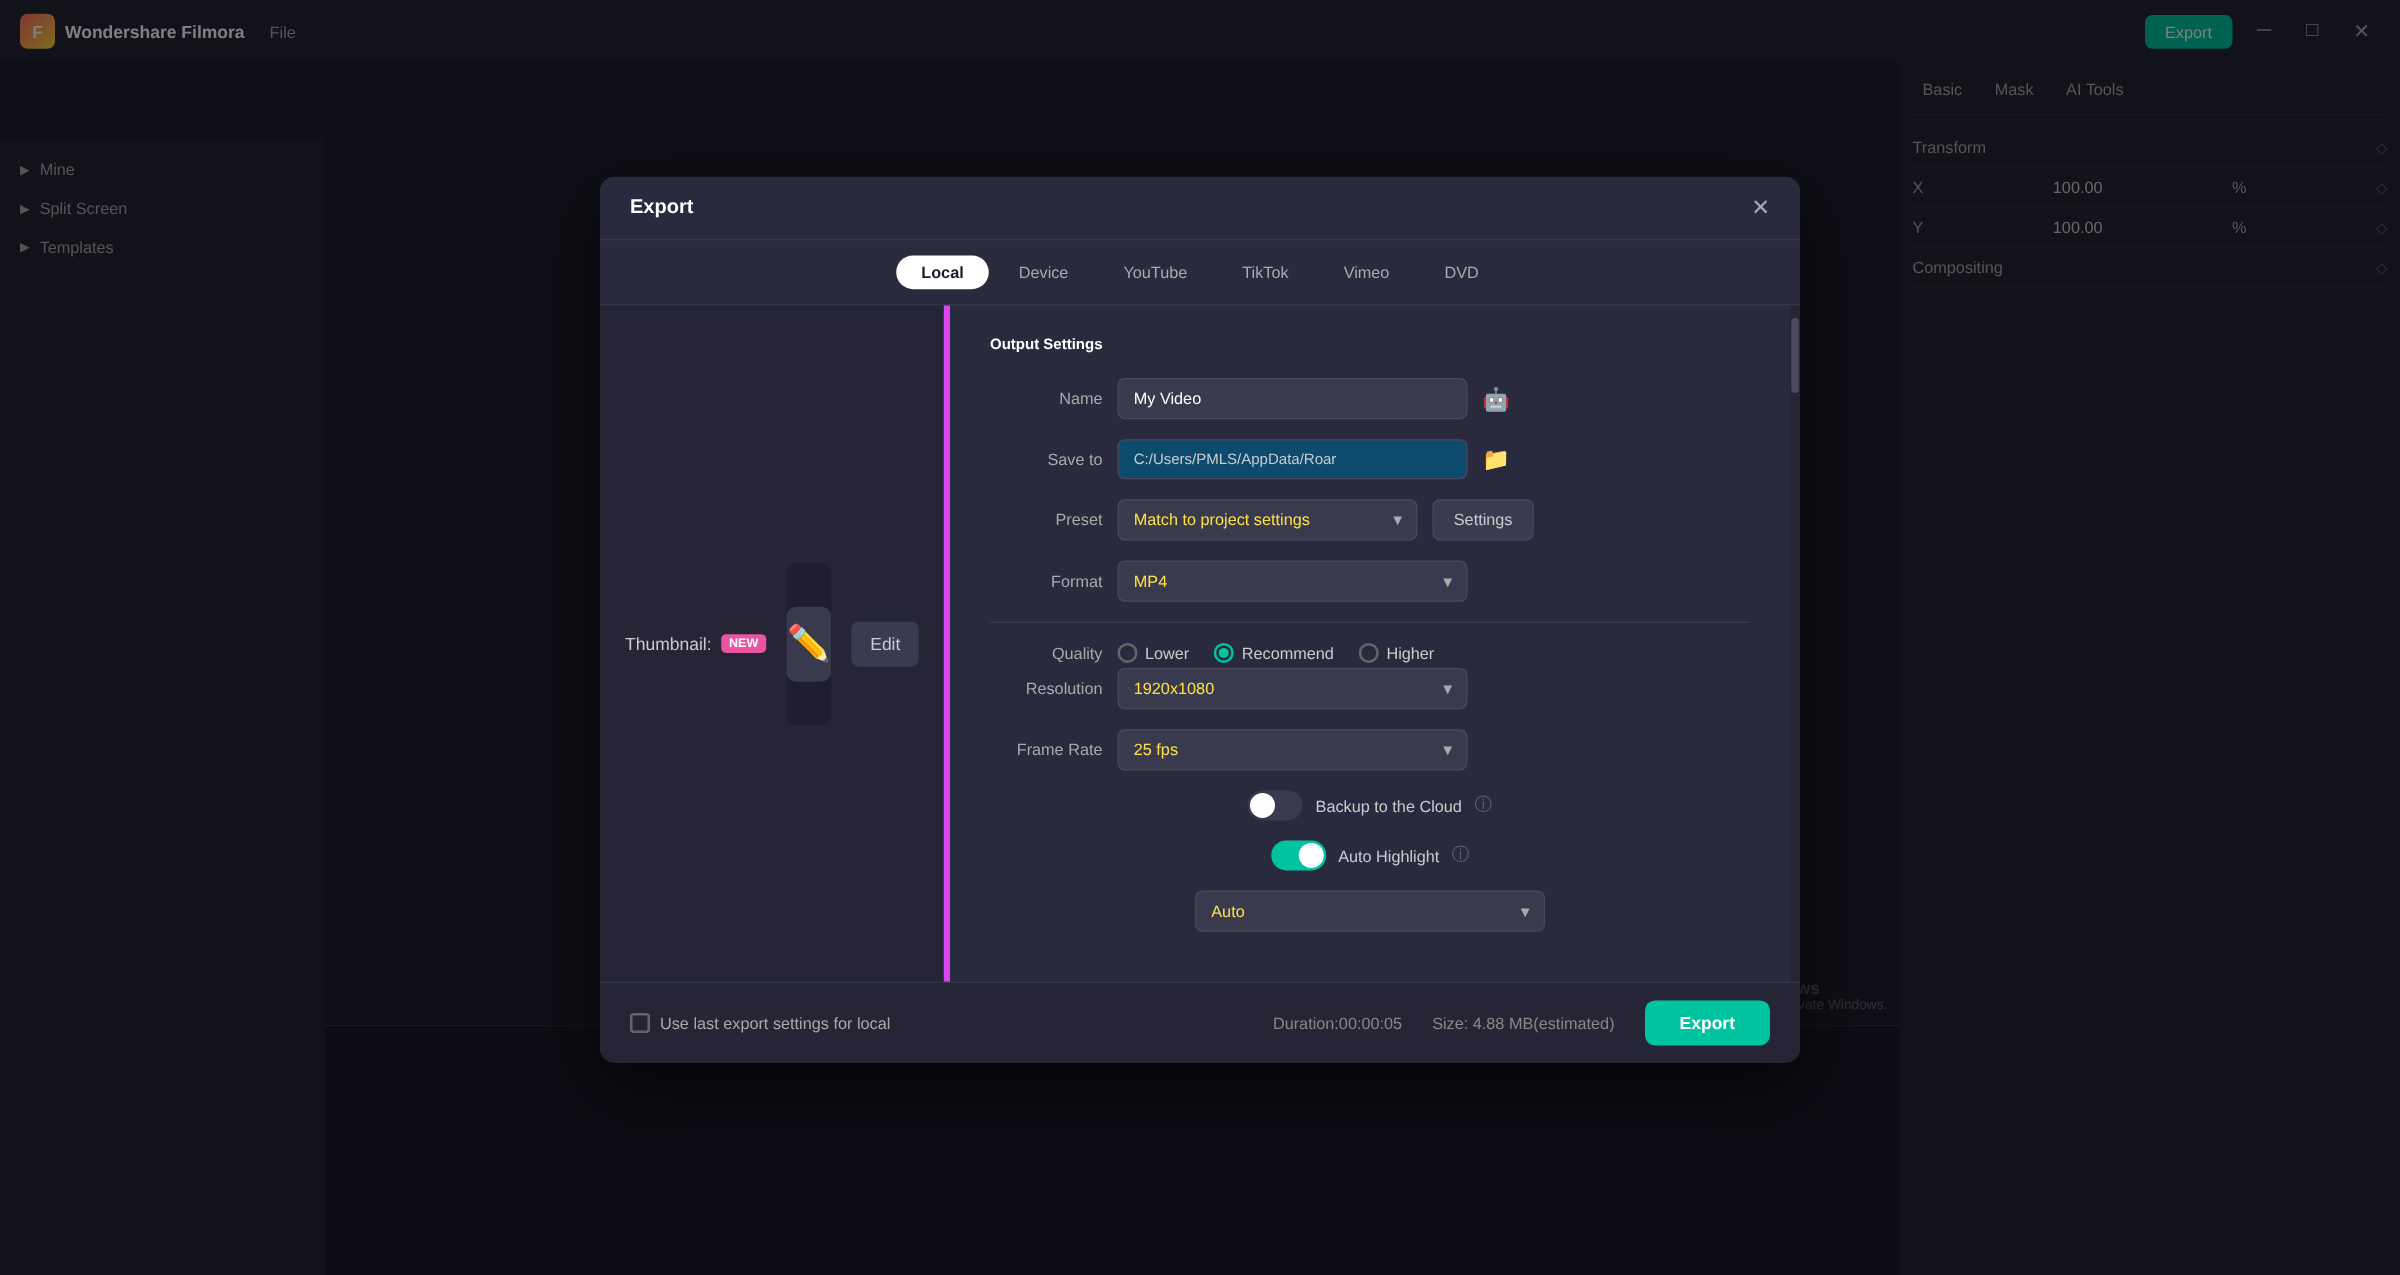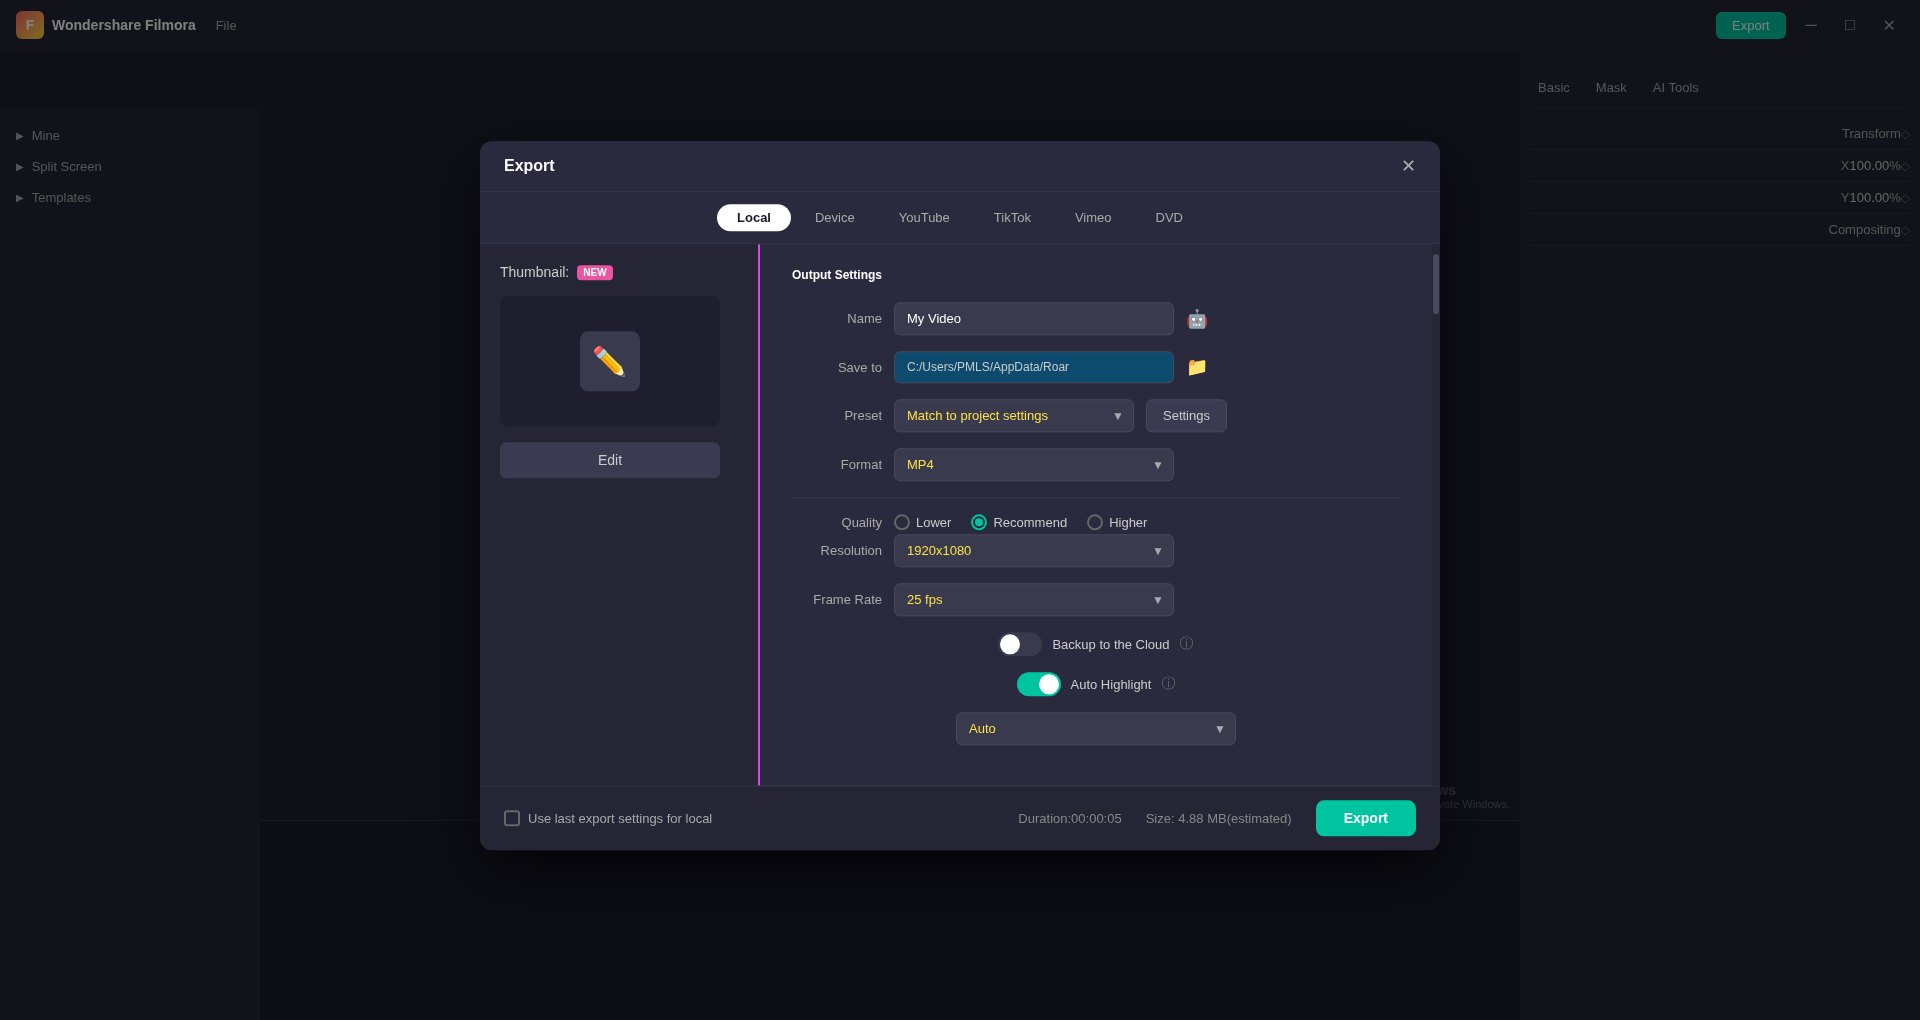--- a/index.html
+++ b/index.html
@@ -124,26 +124,25 @@
       gap: 10px;
       border-bottom: 1px solid #333;
       padding-bottom: 8px;
       margin-bottom: 10px;
     }
     .right-tab {
       color: #aaa;
       font-size: 13px;
       cursor: pointer;
       padding: 4px 8px;
-      margin-top: 16px;
     }
     .right-panel-section {
       display: flex;
       align-items: center;
-      justify-content: flex-end;
+      justify-content: space-between;
       padding: 8px 0;
       border-bottom: 1px solid #333;
     }
     .right-panel-label {
       color: #aaa;
       font-size: 13px;
     }
     .right-panel-value {
       color: #ccc;
       font-size: 13px;
@@ -229,24 +228,24 @@
       display: flex;
       min-height: 500px;
     }
 
     
     .thumb-panel {
       width: 280px;
       background: #252535;
       padding: 20px;
       display: flex;
-      flex-direction: column;
-      align-items: flex-start;
+      flex-direction: row;
+      align-items: center;
       gap: 16px;
-      border-right: 2px solid #d946ef;
+      border-right: 5px solid #d946ef;
     }
     .thumb-label {
       width: 100%;
       color: #ccc;
       font-size: 14px;
       display: flex;
       align-items: center;
       gap: 8px;
     }
     .new-badge {

